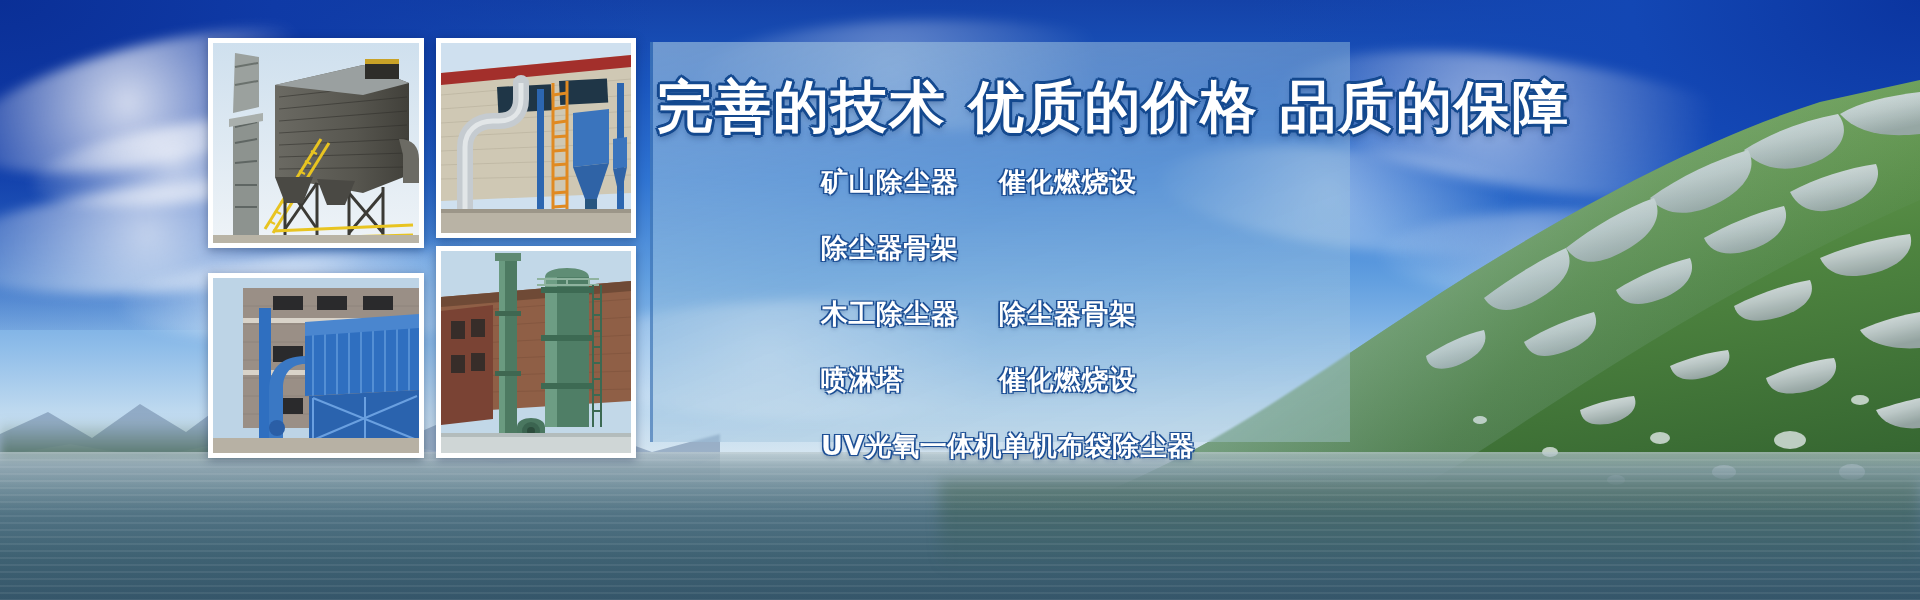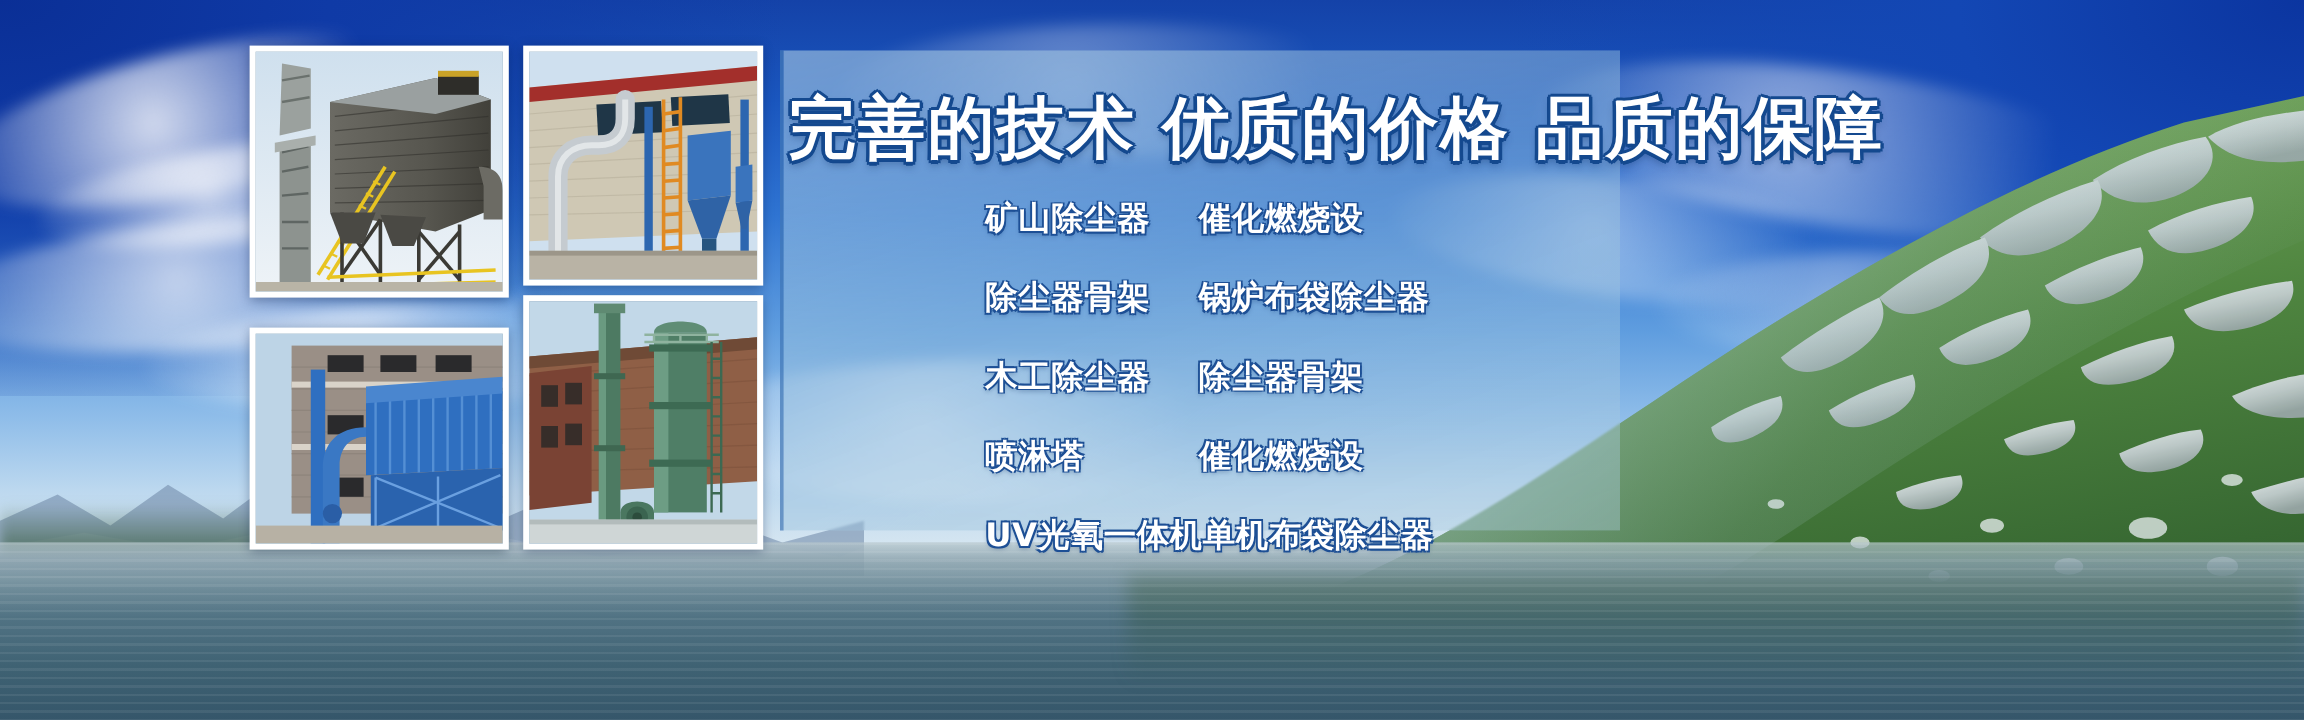--- a/index.html
+++ b/index.html
@@ -522,21 +522,20 @@
 
     <div class="headline">完善的技术  优质的价格  品质的保障</div>
 
     <div class="product-list">
       <div class="prow">
         <span class="c1">矿山除尘器</span>
         <span class="c2">催化燃烧设</span>
       </div>
       <div class="prow">
         <span class="c1">除尘器骨架</span>
-        <span class="c2">锅炉布袋除尘器</span>
       </div>
       <div class="prow">
         <span class="c1">木工除尘器</span>
         <span class="c2">除尘器骨架</span>
       </div>
       <div class="prow">
         <span class="c1">喷淋塔</span>
         <span class="c2">催化燃烧设</span>
       </div>
       <div class="prow">

